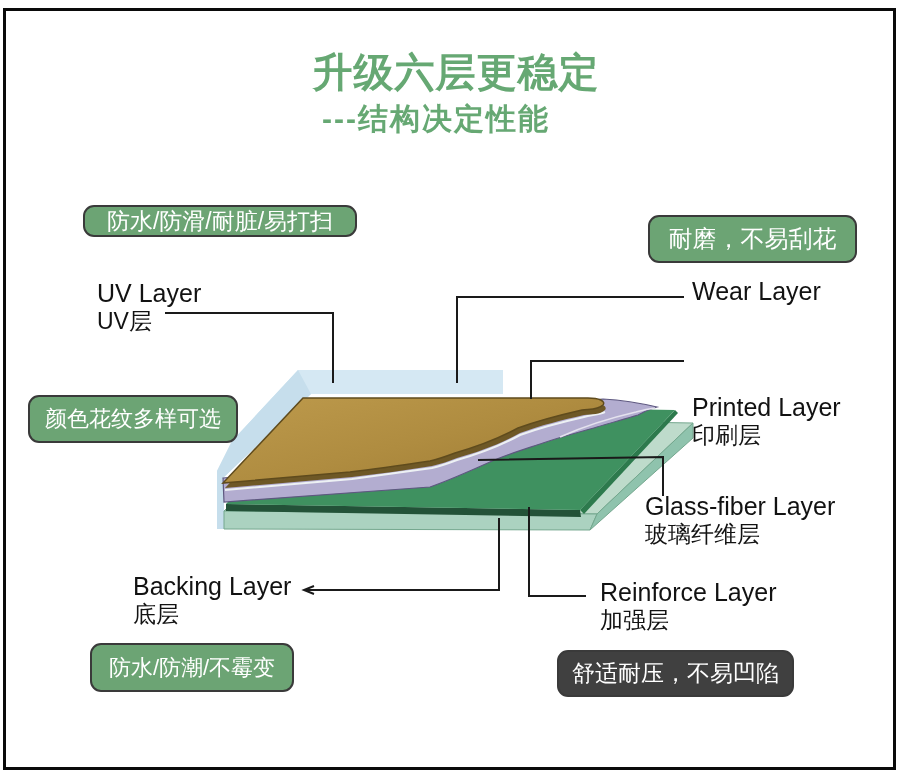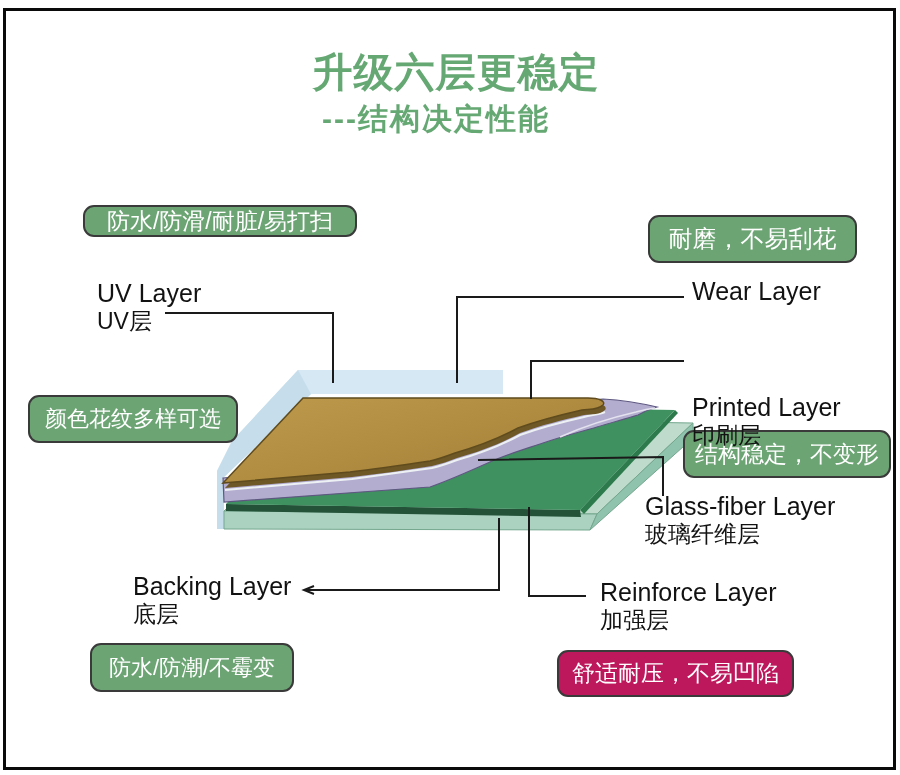--- a/index.html
+++ b/index.html
@@ -82,23 +82,22 @@
       <path d="M478,460 L663,457 L663,496"></path>
       <path d="M499,518 L499,590 L305,590"></path>
       <path d="M314,586 L304,590 L314,594"></path>
       <path d="M529,507 L529,596 L586,596"></path>
     </g>
   </svg>
 
   <div class="badge" style="left: 83px; top: 205px; width: 274px; height: 32px; font-size: 23px; background: rgb(108, 164, 116);">防水/防滑/耐脏/易打扫</div>
   <div class="badge" style="left: 648px; top: 215px; width: 209px; height: 48px; font-size: 24px; background: rgb(108, 164, 116);">耐磨，不易刮花</div>
   <div class="badge" style="left: 28px; top: 395px; width: 210px; height: 48px; font-size: 22px; background: rgb(108, 164, 116);">颜色花纹多样可选</div>
-  <div class="badge" style="left: 683px; top: 430px; width: 208px; height: 48px; font-size: 23px; background: rgb(108, 164, 116);">结构稳定，不变形</div>
   <div class="badge" style="left: 90px; top: 643px; width: 204px; height: 49px; font-size: 22px; background: rgb(108, 164, 116);">防水/防潮/不霉变</div>
-  <div class="badge" style="left: 557px; top: 650px; width: 237px; height: 47px; font-size: 23px; background: #be185d;">舒适耐压，不易凹陷</div>
+  <div class="badge" style="left: 557px; top: 650px; width: 237px; height: 47px; font-size: 23px; background: #404040;">舒适耐压，不易凹陷</div>
 
   <div class="lbl" style="left:97px;top:279px;">
     <span class="en">UV Layer</span>
     <span class="zh">UV层</span>
   </div>
   <div class="lbl" style="left:692px;top:277px;">
     <span class="en">Wear Layer</span>
   </div>
   <div class="lbl" style="left:692px;top:346px;margin-top:47px;">
     <span class="en">Printed Layer</span>

